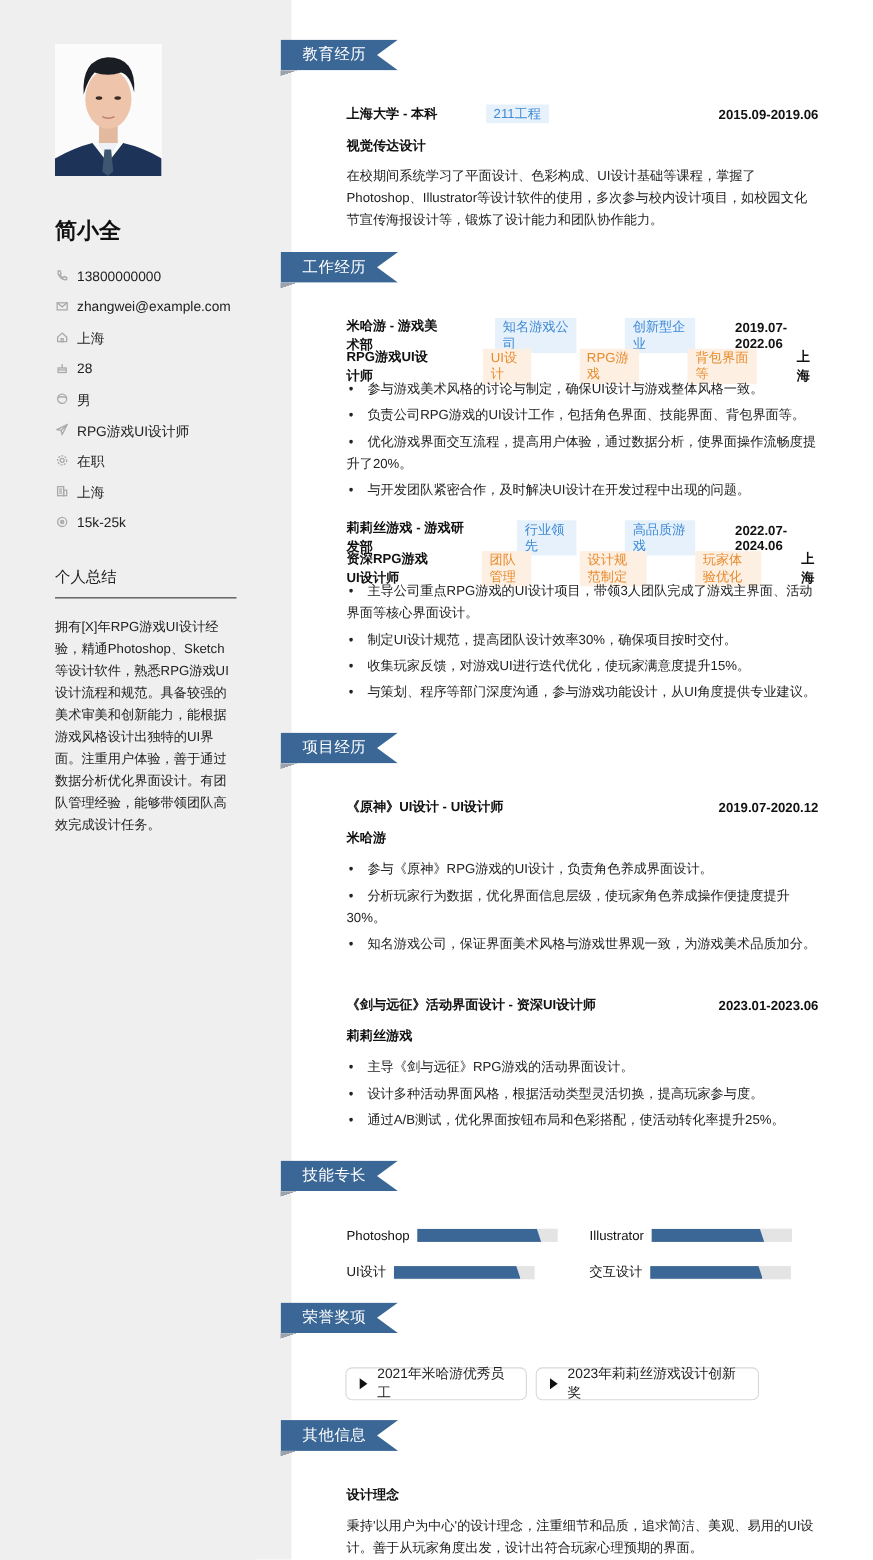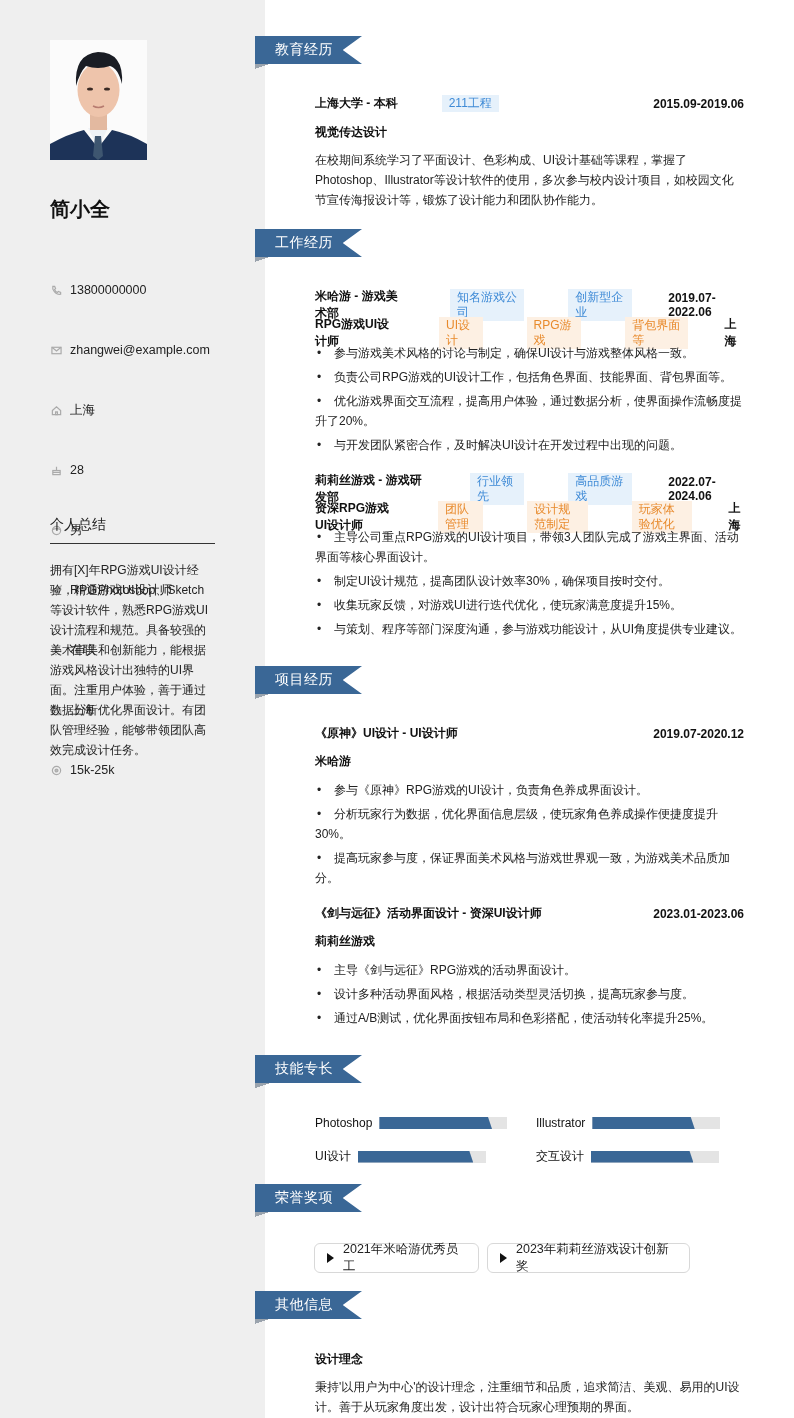--- a/index.html
+++ b/index.html
@@ -2,21 +2,21 @@
 <html><head>
 <meta charset="utf-8">
 <style>
   * { box-sizing: border-box; margin: 0; padding: 0; }
   html, body { width: 794px; height: 1418px; overflow: hidden; }
   body { font-family: "Liberation Sans", "DejaVu Sans", sans-serif; color: #222; background: #fff; position: relative; font-size: 12px; }
   .sidebar { position: absolute; left: 0; top: 0; width: 265px; height: 1418px; background: #efefef; }
   .photo { position: absolute; left: 50px; top: 40px; width: 97px; height: 120px; background: #fff; overflow: hidden; }
   .name { position: absolute; left: 50px; top: 196px; font-size: 20px; font-weight: bold; color: #111; }
   .info-list { position: absolute; left: 50px; top: 244px; }
-  .info-item { height: 28px; display: flex; align-items: center; font-size: 12.5px; color: #222; margin-top: 32px; }
+  .info-item { height: 28px; display: flex; font-size: 12.5px; color: #222; }
   .info-item .ic { width: 12px; height: 12px; margin-right: 8px; display: inline-flex; align-items: center; justify-content: center; }
   .info-item svg { width: 11px; height: 11px; stroke: #aaa; fill: none; stroke-width: 1.3; }
   .summary-title { position: absolute; left: 50px; top: 516px; font-size: 14px; color: #222; }
   .summary-line { position: absolute; left: 50px; top: 543px; width: 165px; height: 1px; background: #333; }
   .summary-text { position: absolute; left: 50px; top: 560px; width: 166px; font-size: 12px; line-height: 20px; color: #222; }
 
   .sec-head { position: absolute; left: 255px; width: 107px; height: 28px; }
   .sec-head .band { position: absolute; left: 0; top: 0; width: 107px; height: 28px; background: #3a6796; clip-path: polygon(0 0, 100% 0, 82% 50%, 100% 100%, 0 100%); }
   .sec-head .fold { position: absolute; left: 0; top: 28px; width: 15px; height: 5px; background: linear-gradient(to bottom right, #9aa3ad 50%, transparent 50%); }
   .sec-head .label { position: absolute; left: 20px; top: 5px; font-size: 14px; color: #fff; letter-spacing: 0.5px; }
@@ -217,21 +217,21 @@
 <div class="row" style="top:725px">
   <span class="bold">《原神》UI设计 - UI设计师</span>
   <span class="right">2019.07-2020.12</span>
 </div>
 <div class="row" style="top:753px">
   <span class="bold">米哈游</span>
 </div>
 <ul class="bullets" style="top:780px">
   <li>参与《原神》RPG游戏的UI设计，负责角色养成界面设计。</li>
   <li>分析玩家行为数据，优化界面信息层级，使玩家角色养成操作便捷度提升30%。</li>
-  <li>提高玩家参与度，保证界面美术风格与游戏世界观一致，为游戏美术品质加分。</li>
+  <li>知名游戏公司，保证界面美术风格与游戏世界观一致，为游戏美术品质加分。</li>
 </ul>
 
 <div class="row" style="top:905px">
   <span class="bold">《剑与远征》活动界面设计 - 资深UI设计师</span>
   <span class="right">2023.01-2023.06</span>
 </div>
 <div class="row" style="top:933px">
   <span class="bold">莉莉丝游戏</span>
 </div>
 <ul class="bullets" style="top:960px">

